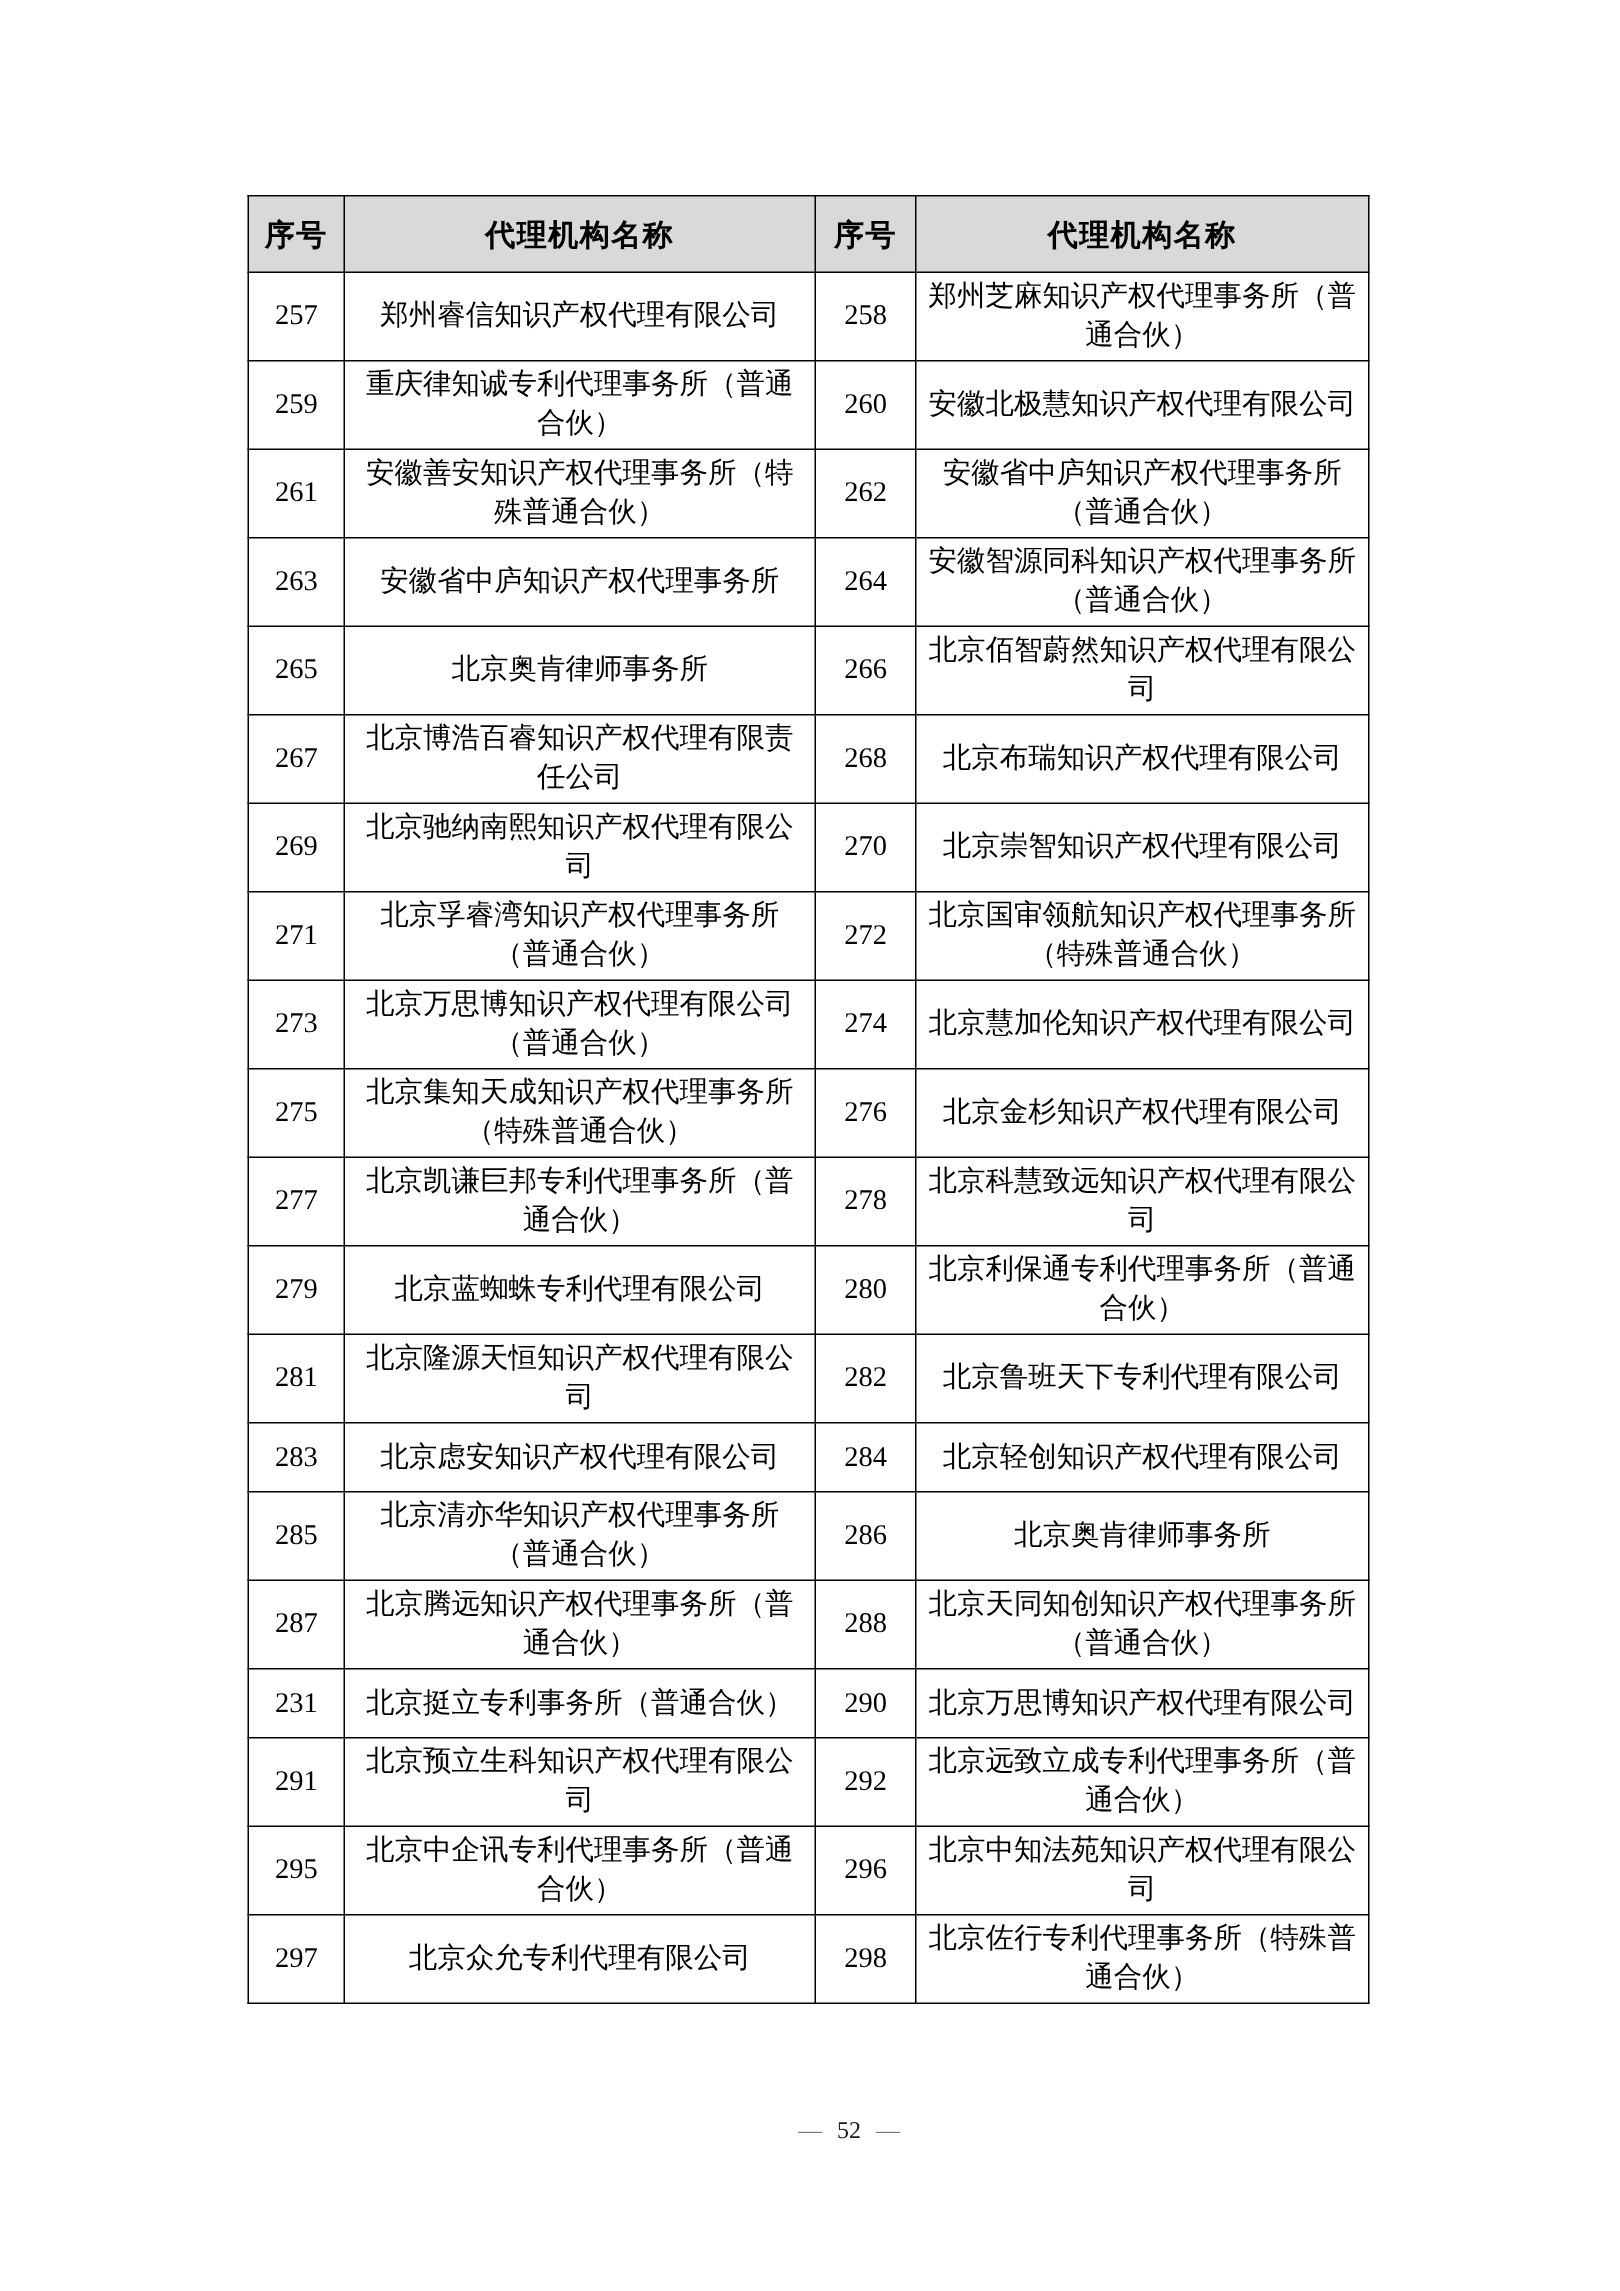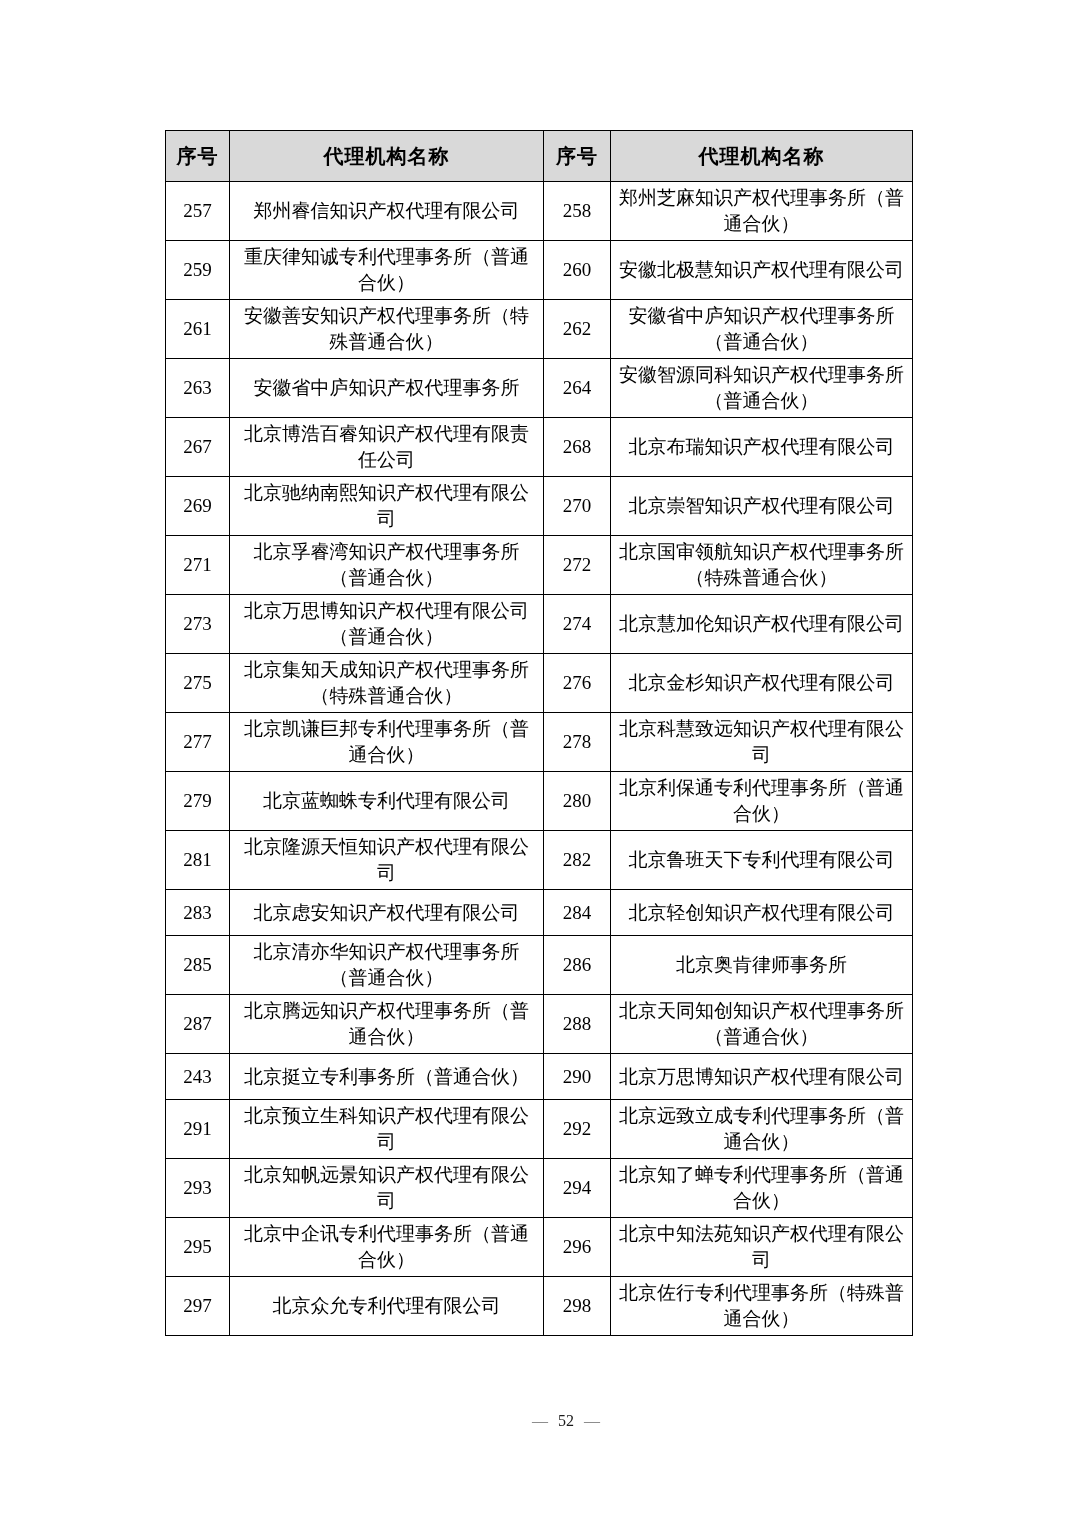--- a/index.html
+++ b/index.html
@@ -97,20 +97,26 @@
           <td class="num-cell">262</td>
           <td class="name-cell">安徽省中庐知识产权代理事务所（普通合伙）</td>
         </tr>
         <tr>
           <td class="num-cell">263</td>
           <td class="name-cell">安徽省中庐知识产权代理事务所</td>
           <td class="num-cell">264</td>
           <td class="name-cell">安徽智源同科知识产权代理事务所（普通合伙）</td>
         </tr>
         <tr>
+          <td class="num-cell">265</td>
+          <td class="name-cell">北京奥肯律师事务所</td>
+          <td class="num-cell">266</td>
+          <td class="name-cell">北京佰智蔚然知识产权代理有限公司</td>
+        </tr>
+        <tr>
           <td class="num-cell">267</td>
           <td class="name-cell">北京博浩百睿知识产权代理有限责任公司</td>
           <td class="num-cell">268</td>
           <td class="name-cell">北京布瑞知识产权代理有限公司</td>
         </tr>
         <tr>
           <td class="num-cell">269</td>
           <td class="name-cell">北京驰纳南熙知识产权代理有限公司</td>
           <td class="num-cell">270</td>
           <td class="name-cell">北京崇智知识产权代理有限公司</td>
@@ -163,38 +169,32 @@
           <td class="num-cell">286</td>
           <td class="name-cell">北京奥肯律师事务所</td>
         </tr>
         <tr>
           <td class="num-cell">287</td>
           <td class="name-cell">北京腾远知识产权代理事务所（普通合伙）</td>
           <td class="num-cell">288</td>
           <td class="name-cell">北京天同知创知识产权代理事务所（普通合伙）</td>
         </tr>
         <tr>
-          <td class="num-cell">243</td>
+          <td class="num-cell">231</td>
           <td class="name-cell">北京挺立专利事务所（普通合伙）</td>
           <td class="num-cell">290</td>
           <td class="name-cell">北京万思博知识产权代理有限公司</td>
         </tr>
         <tr>
           <td class="num-cell">291</td>
           <td class="name-cell">北京预立生科知识产权代理有限公司</td>
           <td class="num-cell">292</td>
           <td class="name-cell">北京远致立成专利代理事务所（普通合伙）</td>
         </tr>
         <tr>
-          <td class="num-cell">293</td>
-          <td class="name-cell">北京知帆远景知识产权代理有限公司</td>
-          <td class="num-cell">294</td>
-          <td class="name-cell">北京知了蝉专利代理事务所（普通合伙）</td>
-        </tr>
-        <tr>
           <td class="num-cell">295</td>
           <td class="name-cell">北京中企讯专利代理事务所（普通合伙）</td>
           <td class="num-cell">296</td>
           <td class="name-cell">北京中知法苑知识产权代理有限公司</td>
         </tr>
         <tr>
           <td class="num-cell">297</td>
           <td class="name-cell">北京众允专利代理有限公司</td>
           <td class="num-cell">298</td>
           <td class="name-cell">北京佐行专利代理事务所（特殊普通合伙）</td>

